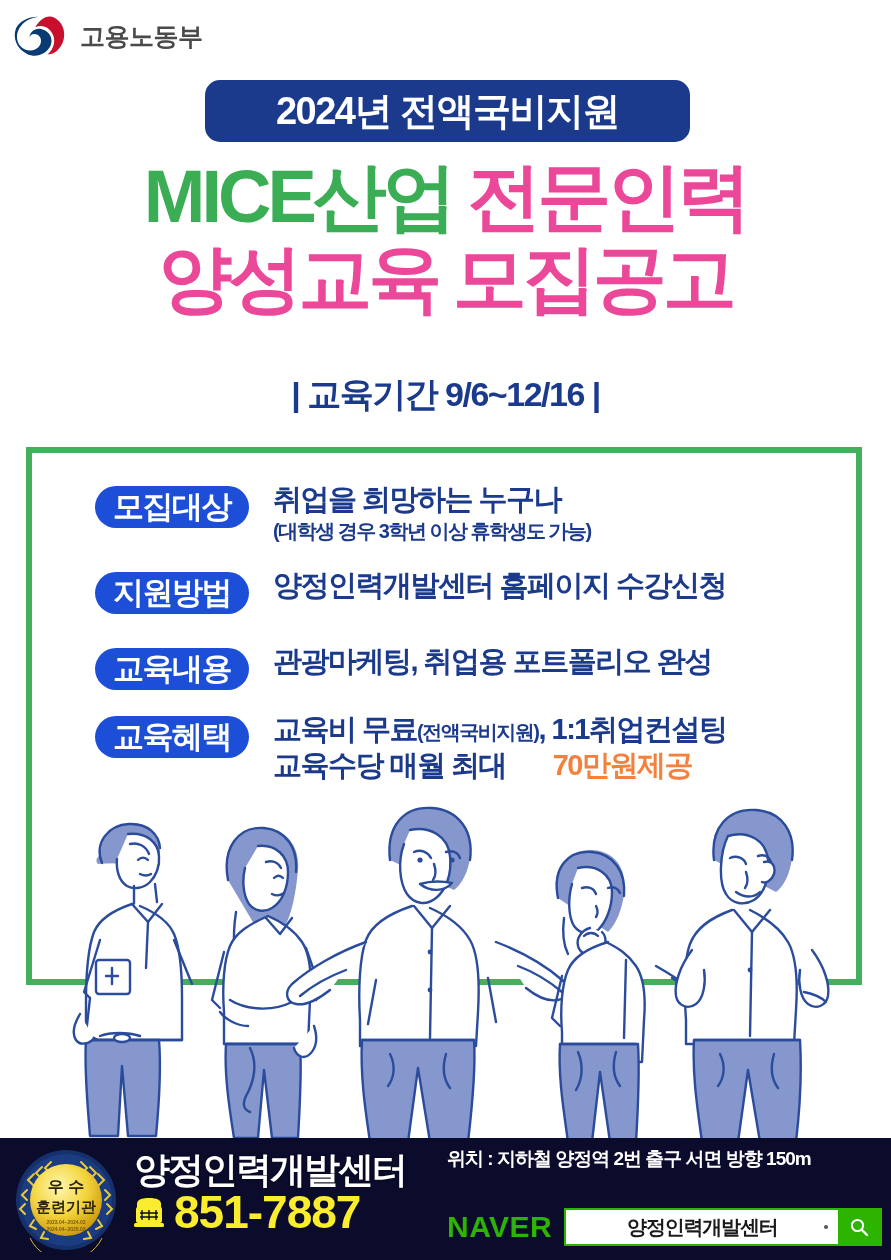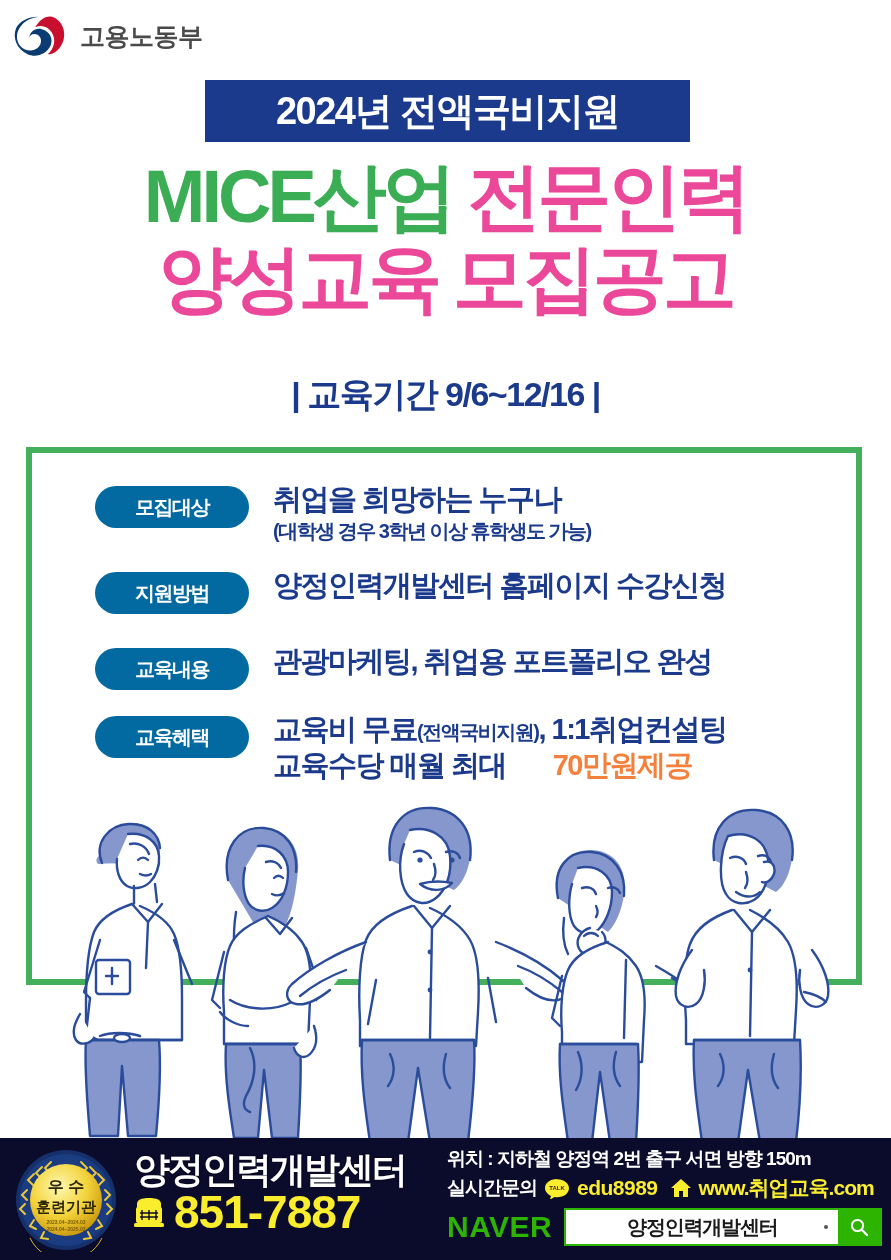--- a/index.html
+++ b/index.html
@@ -48,20 +48,21 @@
   .banner {
     position: absolute;
     left: 205px;
     top: 80px;
     width: 485px;
     height: 62px;
     background: #1B3A8C;
     display: flex;
     align-items: center;
     justify-content: center;
+    border-radius: 15px;
   }
   .banner-text {
     color: #ffffff;
     font-size: 38px;
     font-weight: 700;
     letter-spacing: -1.5px;
     white-space: nowrap;
   }
 
   
@@ -118,24 +119,24 @@
   }
   .row {
     display: flex;
     align-items: flex-start;
     margin-bottom: 24px;
   }
   .pill {
     flex: 0 0 auto;
     width: 154px;
     height: 42px;
-    background: #0369a1;
+    background: #1d4ed8;
     border-radius: 24px;
     color: #ffffff;
-    font-size: 20px;
+    font-size: 31px;
     font-weight: 800;
     letter-spacing: -1.5px;
     display: flex;
     align-items: center;
     justify-content: center;
     margin-top: 4px;
   }
   .row-body {
     margin-left: 24px;
     color: #1B3A8C;
@@ -551,32 +552,20 @@
             <path d="M10 15 l0 10 M17 15 l0 10 M24 15 l0 10"></path>
             <path d="M8 18 l18 0 M8 22 l18 0"></path>
           </g>
           <rect x="2" y="28" width="30" height="4" rx="1.5" fill="#F9ED2E"></rect>
         </svg>
         <div class="phone-num">851-7887</div>
       </div>
 
       <div class="loc-line">위치 : 지하철 양정역 2번 출구 서면 방향 150m</div>
 
-      <div class="inquiry-line">
-        <span class="inq-label">실시간문의</span>
-        <svg class="kakao-icon" viewBox="0 0 26 21">
-          <path d="M13 1 C6 1 1 5 1 10 c0 3.4 2.4 6.3 6 7.9 l-1.2 4 l4.6 -2.9 c0.8 .1 1.7 .2 2.6 .2 c7 0 12 -4 12 -9 s-5 -9 -12 -9 z" fill="#F9ED2E"></path>
-          <text x="13" y="12.4" text-anchor="middle" font-family="'Liberation Sans',sans-serif" font-size="6" font-weight="900" fill="#3B1E1E">TALK</text>
-        </svg>
-        <span class="kakao-id">edu8989</span>
-        <svg class="home-icon" viewBox="0 0 22 20">
-          <path d="M11 1 L1 10 l3 0 l0 9 l5 0 l0 -6 l4 0 l0 6 l5 0 l0 -9 l3 0 z" fill="#F9ED2E"></path>
-        </svg>
-        <span class="site-url">www.취업교육.com</span>
-      </div>
 
       <div class="naver-bar">
         <div class="naver-logo">NAVER</div>
         <div class="search-wrap">
           <div class="search-field">
             <span class="search-text">양정인력개발센터</span>
             <span class="search-caret"></span>
           </div>
           <div class="search-btn">
             <svg width="20" height="20" viewBox="0 0 20 20">

